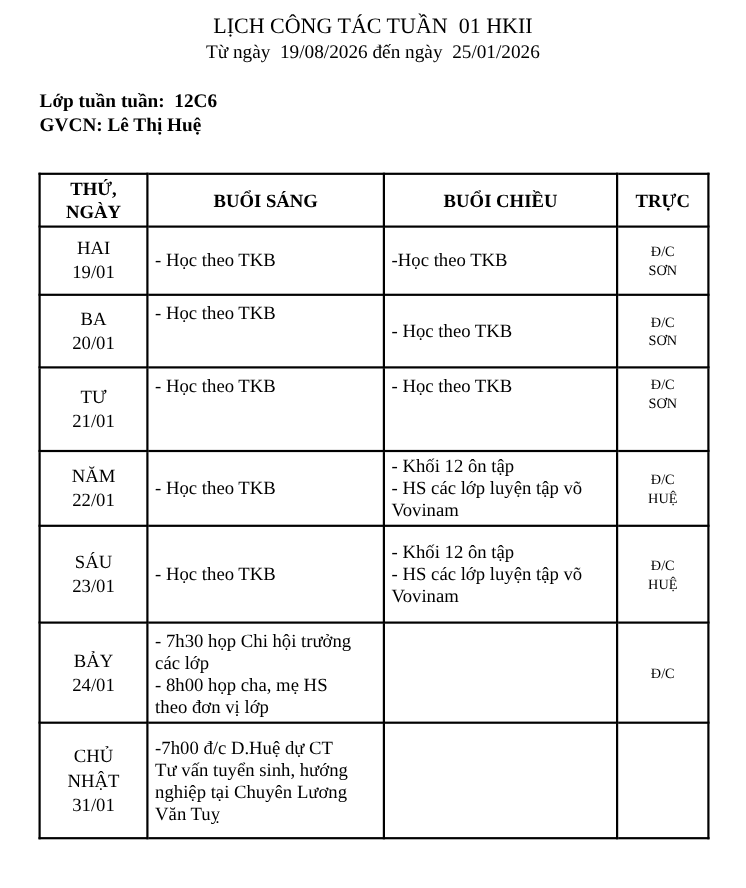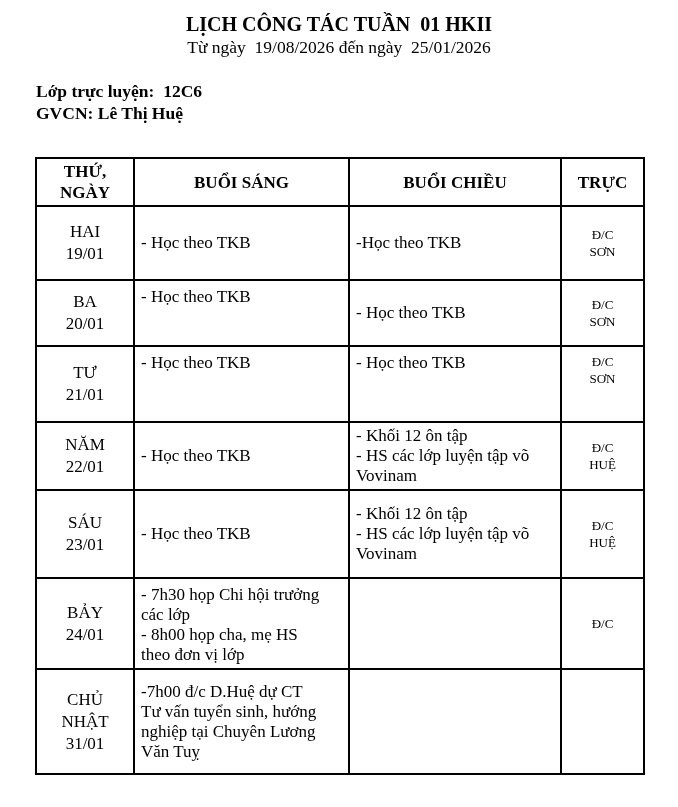--- a/index.html
+++ b/index.html
@@ -13,21 +13,21 @@
     height: 807px;
     background: #ffffff;
     color: #000000;
     font-family: "Liberation Serif", "DejaVu Serif", serif;
     overflow: hidden;
   }
   .doc-title {
     padding-top: 12px;
     text-align: center;
     font-size: 20px;
-    font-weight: bold;
+    font-weight: normal;
     line-height: 24px;
     white-space: pre-wrap;
   }
   .doc-subtitle {
     text-align: center;
     font-size: 17.5px;
     line-height: 23px;
     white-space: pre-wrap;
   }
   .info-block {
@@ -90,42 +90,42 @@
 </style>
 </head>
 <body>
 
 <div class="page">
 
   <div class="doc-title">LỊCH CÔNG TÁC TUẦN  01 HKII</div>
   <div class="doc-subtitle">Từ ngày  19/08/2026 đến ngày  25/01/2026</div>
 
   <div class="info-block">
-    <div class="info-line">Lớp trực luyện:  12C6</div>
+    <div class="info-line">Lớp tuần tuần:  12C6</div>
     <div class="info-line">GVCN: Lê Thị Huệ</div>
   </div>
 
   <table class="schedule">
     <colgroup>
       <col style="width:98px">
       <col style="width:215px">
       <col style="width:212px">
       <col style="width:83px">
     </colgroup>
     <thead>
       <tr style="height:46px">
         <th class="col-header">THỨ,
 NGÀY</th>
         <th class="col-header">BUỔI SÁNG</th>
         <th class="col-header">BUỔI CHIỀU</th>
         <th class="col-header">TRỰC</th>
       </tr>
     </thead>
     <tbody>
-      <tr style="height:74px">
+      <tr style="height:62px">
         <td class="day-cell">HAI
 19/01</td>
         <td class="session-cell">- Học theo TKB</td>
         <td class="session-cell">-Học theo TKB</td>
         <td class="duty-cell">Đ/C
 SƠN</td>
       </tr>
       <tr style="height:66px">
         <td class="day-cell">BA
 20/01</td>

